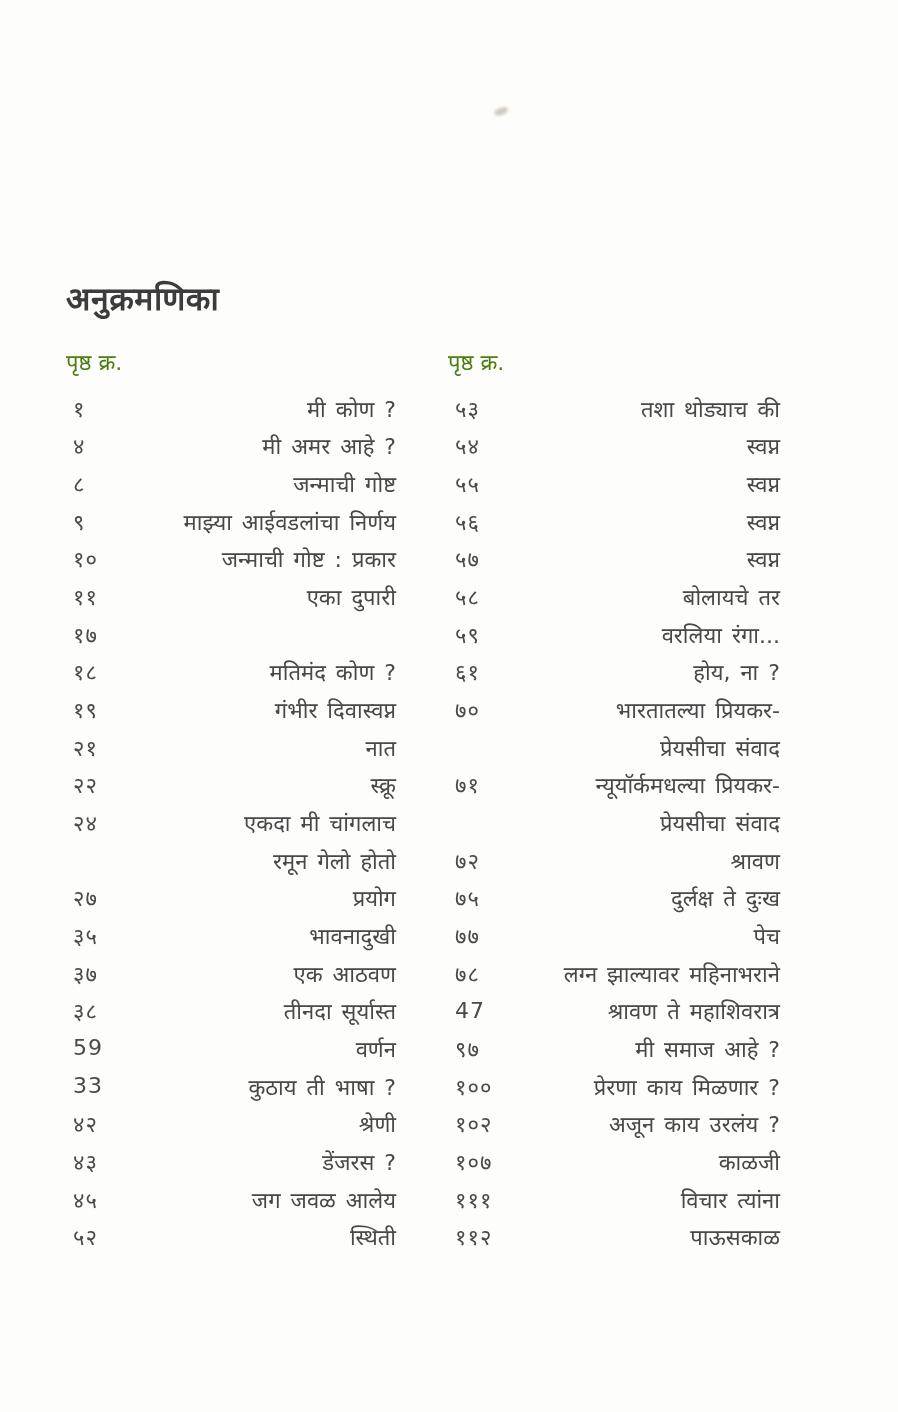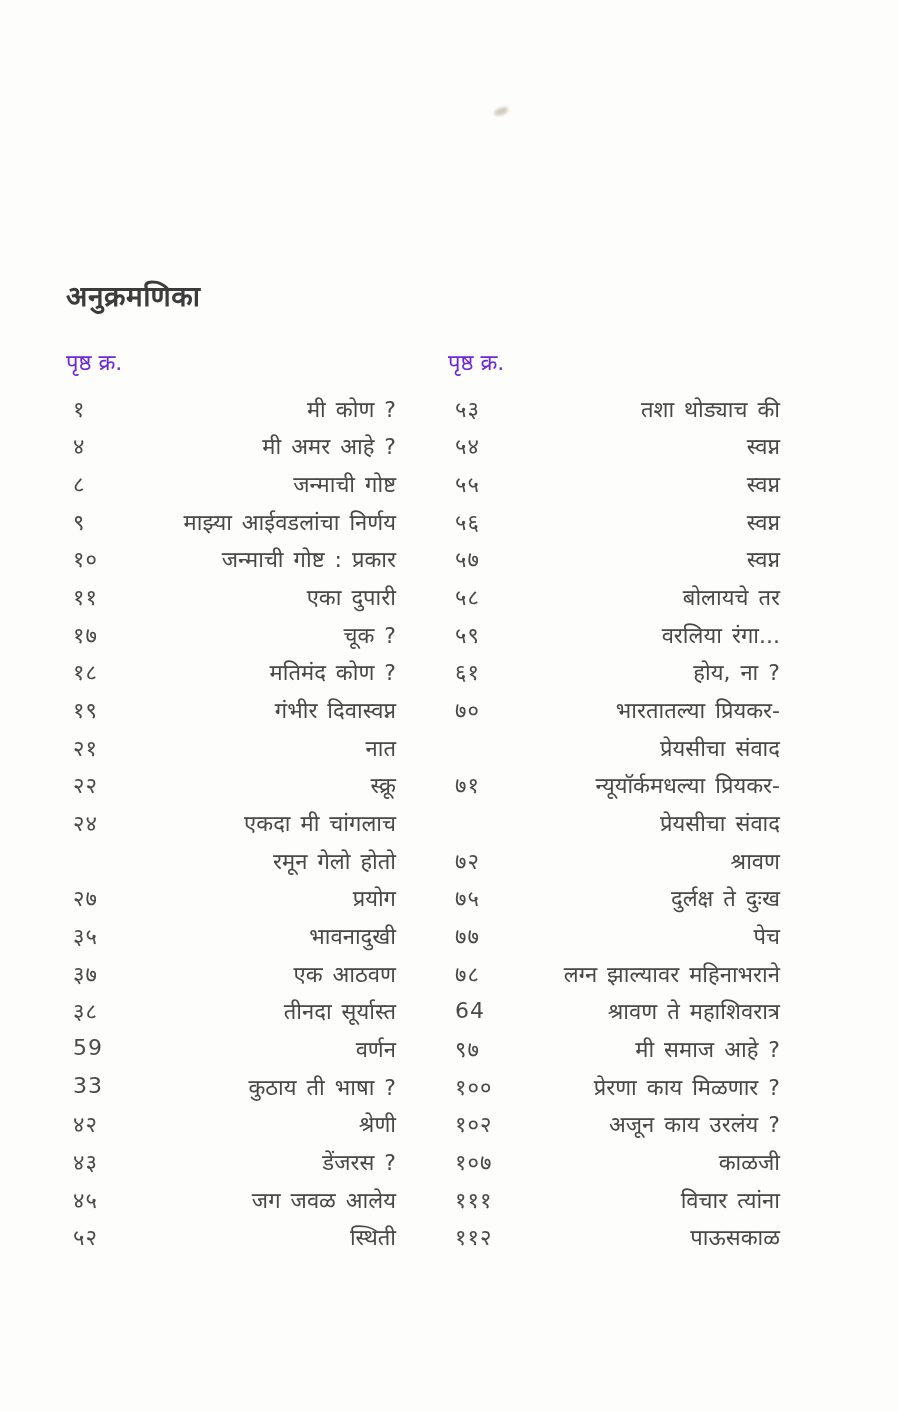--- a/index.html
+++ b/index.html
@@ -28,39 +28,39 @@
     background: rgba(150, 140, 115, 0.45);
     border-radius: 60% 40% 50% 50%;
     transform: rotate(-18deg);
     filter: blur(1.5px);
   }
 
   .doc-title {
     position: absolute;
     left: 66px;
     top: 276px;
-    font-size: 28px;
+    font-size: 32px;
     font-weight: 700;
     color: #3c3c3c;
     letter-spacing: 0.5px;
   }
 
   .col-headers {
     position: absolute;
     left: 0;
     top: 346px;
     width: 898px;
     height: 32px;
   }
 
   .col-header {
     position: absolute;
     top: 0;
     font-size: 22px;
-    color: #6d28d9;
+    color: #4d7c0f;
   }
 
   .col-header.left  { left: 66px; }
   .col-header.right { left: 448px; }
 
   .toc-grid {
     position: absolute;
     left: 66px;
     top: 389px;
     width: 714px;
@@ -141,21 +141,20 @@
           <span class="chapter-title">जन्माची गोष्ट : प्रकार</span>
         </div>
 
         <div class="toc-row">
           <span class="page-num">११</span>
           <span class="chapter-title">एका दुपारी</span>
         </div>
 
         <div class="toc-row">
           <span class="page-num">१७</span>
-          <span class="chapter-title">चूक ?</span>
         </div>
 
         <div class="toc-row">
           <span class="page-num">१८</span>
           <span class="chapter-title">मतिमंद कोण ?</span>
         </div>
 
         <div class="toc-row">
           <span class="page-num">१९</span>
           <span class="chapter-title">गंभीर दिवास्वप्न</span>
@@ -310,21 +309,21 @@
           <span class="chapter-title">पेच</span>
         </div>
 
         <div class="toc-row">
           <span class="page-num">७८</span>
           <span class="chapter-title">लग्न झाल्यावर महिनाभराने</span>
         </div>
 
 
         <div class="toc-row">
-          <span class="page-num">64</span>
+          <span class="page-num">47</span>
           <span class="chapter-title">श्रावण ते महाशिवरात्र</span>
         </div>
 
         <div class="toc-row">
           <span class="page-num">९७</span>
           <span class="chapter-title">मी समाज आहे ?</span>
         </div>
 
         <div class="toc-row">
           <span class="page-num">१००</span>

